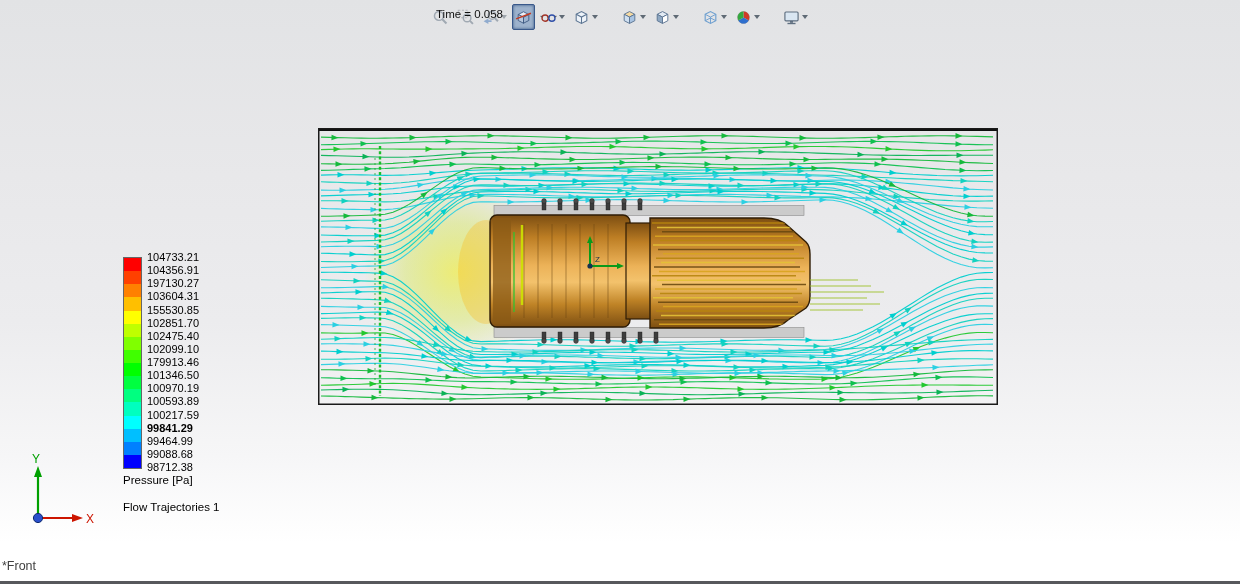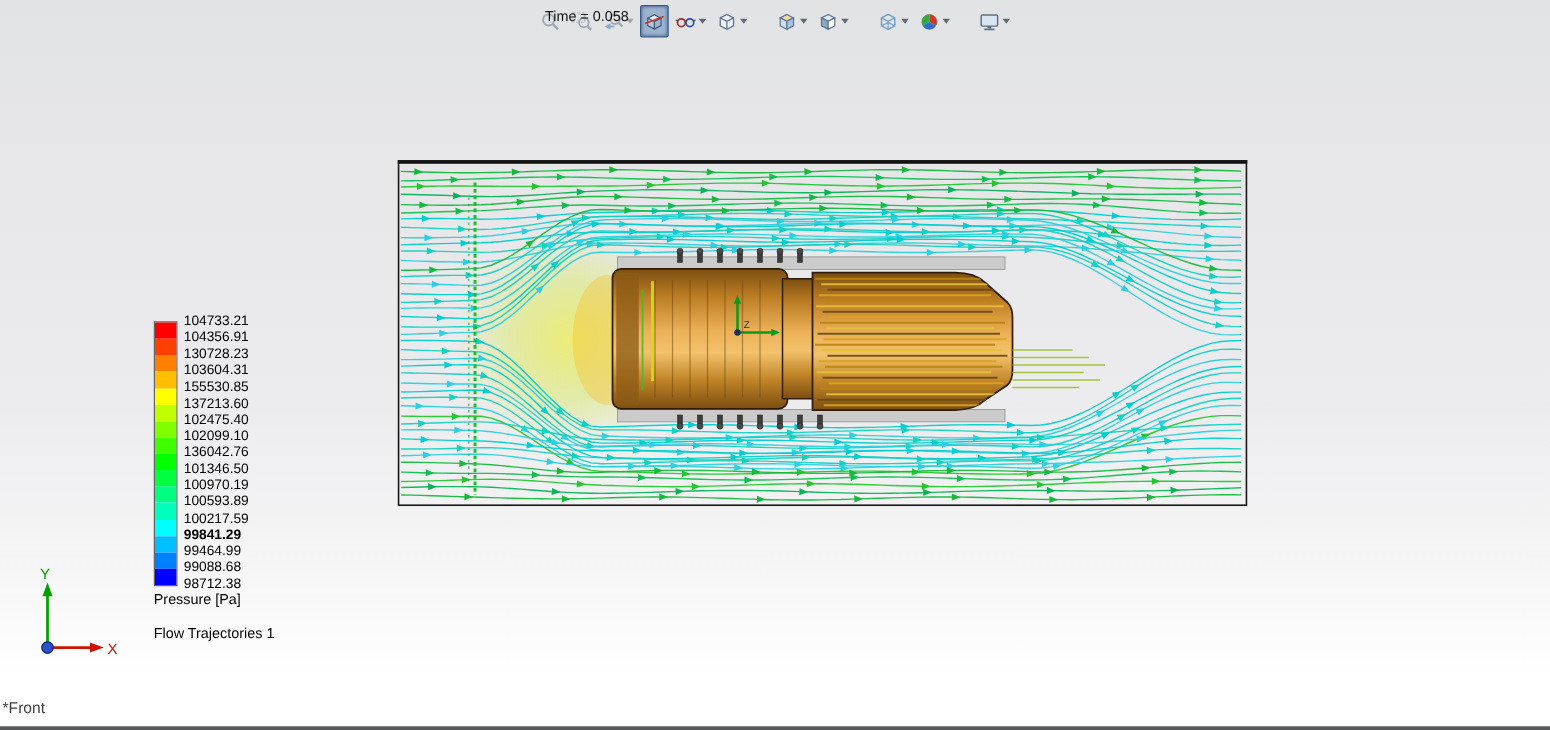--- a/index.html
+++ b/index.html
@@ -631,27 +631,27 @@
       <div class="seg" style="background: rgb(0, 255, 128);"></div>
       <div class="seg" style="background: rgb(0, 255, 191);"></div>
       <div class="seg" style="background: rgb(0, 255, 255);"></div>
       <div class="seg" style="background: rgb(0, 191, 255);"></div>
       <div class="seg" style="background: rgb(0, 128, 255);"></div>
       <div class="seg" style="background: rgb(0, 0, 255);"></div>
     </div>
   <div class="legend-values">
       <div class="legend-val" style="top: -5px;">104733.21</div>
       <div class="legend-val" style="top: 8.125px; text-align: center;">104356.91</div>
-      <div class="legend-val" style="top: 21.25px;">130728.23</div>
+      <div class="legend-val" style="top: 21.25px;">197130.27</div>
       <div class="legend-val" style="top: 34.375px;">103604.31</div>
       <div class="legend-val" style="top: 47.5px;">155530.85</div>
-      <div class="legend-val" style="top: 60.625px;">137213.60</div>
+      <div class="legend-val" style="top: 60.625px;">102851.70</div>
       <div class="legend-val" style="top: 73.75px;">102475.40</div>
       <div class="legend-val" style="top: 86.875px;">102099.10</div>
-      <div class="legend-val" style="top: 100px;">136042.76</div>
+      <div class="legend-val" style="top: 100px;">179913.46</div>
       <div class="legend-val" style="top: 113.125px;">101346.50</div>
       <div class="legend-val" style="top: 126.25px;">100970.19</div>
       <div class="legend-val" style="top: 139.375px;">100593.89</div>
       <div class="legend-val" style="top: 152.5px; text-align: center;">100217.59</div>
       <div class="legend-val" style="top: 165.625px; font-weight: bold;">99841.29</div>
       <div class="legend-val" style="top: 178.75px;">99464.99</div>
       <div class="legend-val" style="top: 191.875px;">99088.68</div>
       <div class="legend-val" style="top: 205px;">98712.38</div>
     </div>
 </div>

